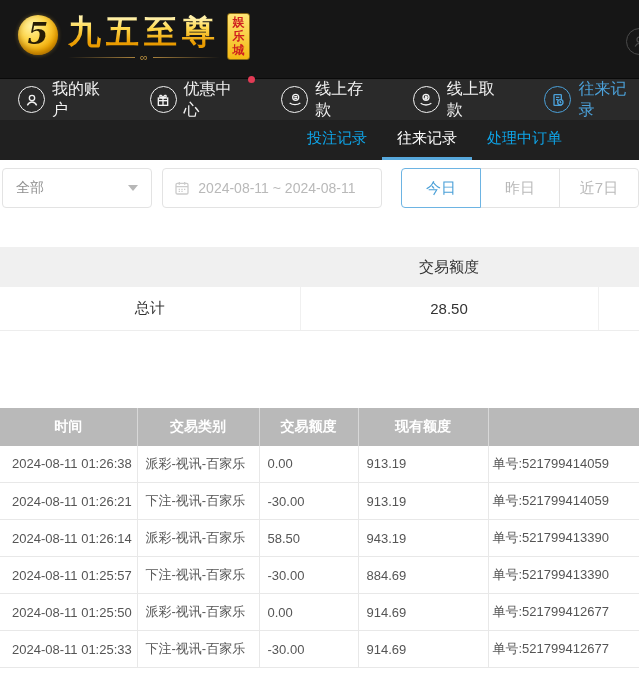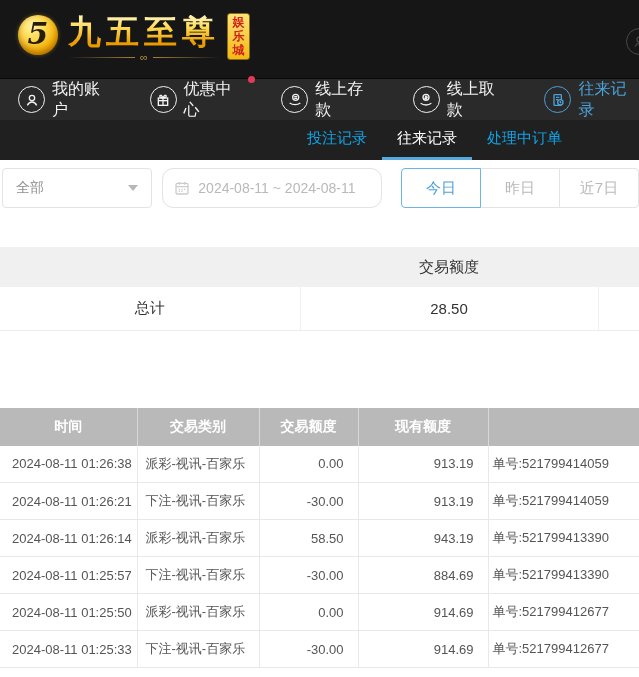--- a/index.html
+++ b/index.html
@@ -53,21 +53,21 @@
     border-bottom:3px solid transparent; }
   .tab.active { color:#ffffff; border-bottom-color:#57a8dc; }
 
   
   .filterbar { background:#fff; padding:8px 0 0 2px; height:60px; display:flex; gap:10px; }
   .select { width:153px; height:40px; border:1px solid #e3e3e3; border-radius:4px;
     display:flex; align-items:center; justify-content:space-between; padding:0 13px;
     color:#8f8f8f; font-size:14px; cursor:pointer; background:#fff; }
   .caret { width:0; height:0; border-left:5px solid transparent; border-right:5px solid transparent;
     border-top:6px solid #b7b7b7; }
-  .datebox { width:224px; height:40px; border:1px solid #e3e3e3; border-radius:11px;
+  .datebox { width:224px; height:40px; border:1px solid #e3e3e3; border-radius:4px;
     display:flex; align-items:center; gap:8px; padding:0 11px; color:#b9b9b9; font-size:14px;
     cursor:pointer; background:#fff; }
   .datebox svg { width:16px; height:16px; flex:0 0 16px; }
   .btn-group { display:flex; margin-left:9px; }
   .btn-group button { width:80px; height:40px; background:#fff; border:1px solid #e3e3e3;
     color:#b9b9b9; font-size:15px; cursor:pointer; margin-left:-1px;
     font-family:"Liberation Sans", sans-serif; }
   .btn-group button:first-child { border-radius:4px 0 0 4px; margin-left:0; }
   .btn-group button:last-child { border-radius:0 4px 4px 0; }
   .btn-group button.active { border-color:#6db4e3; color:#4ba0d8; position:relative; z-index:1; }
@@ -87,21 +87,21 @@
   .data thead tr { height:38px; }
   .data th { background:#b9b9b9; color:#fff; font-size:14px; font-weight:bold;
     border-left:1px solid rgba(255,255,255,.45); }
   .data th:first-child { border-left:none; }
   .data tbody tr { height:37px; }
   .data td { font-size:13px; color:#555; border-bottom:1px solid #e8e8e8;
     border-left:1px solid #e8e8e8; padding:3px 8px; }
   .data td:first-child { border-left:none; }
   .data td.c-time { white-space:nowrap; padding-left:12px; }
   .data td.c-type { line-height:1.35; word-break:break-all; }
-  .data td.c-amount, .data td.c-balance { text-align:right; padding-right:14px; }
+  .data td.c-amount, .data td.c-balance { text-align:left; padding-right:14px; }
   .data td.c-order { padding-left:4px; white-space:nowrap; }
 </style>
 </head>
 <body>
 
 <div class="logo-bar">
   <div class="logo-circle">
     <span>5</span>
   </div>
   <div class="brand-block">

